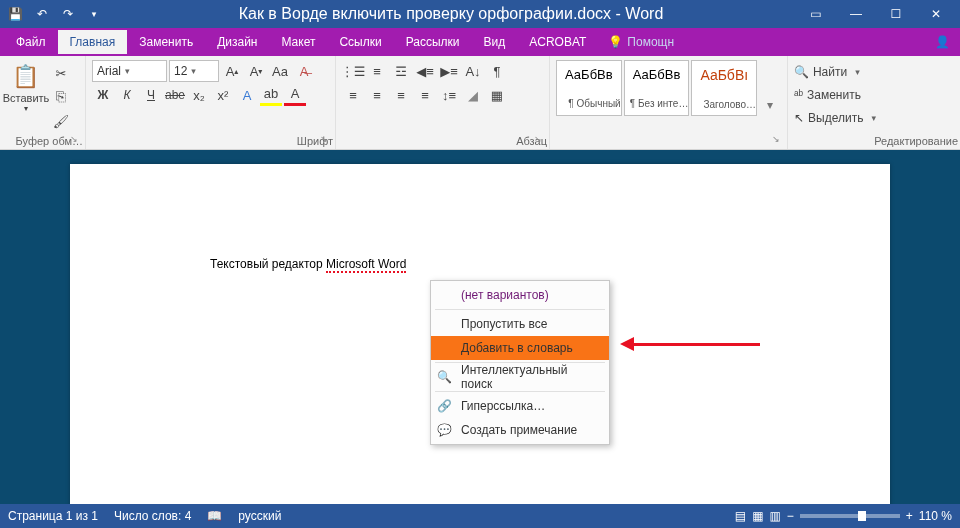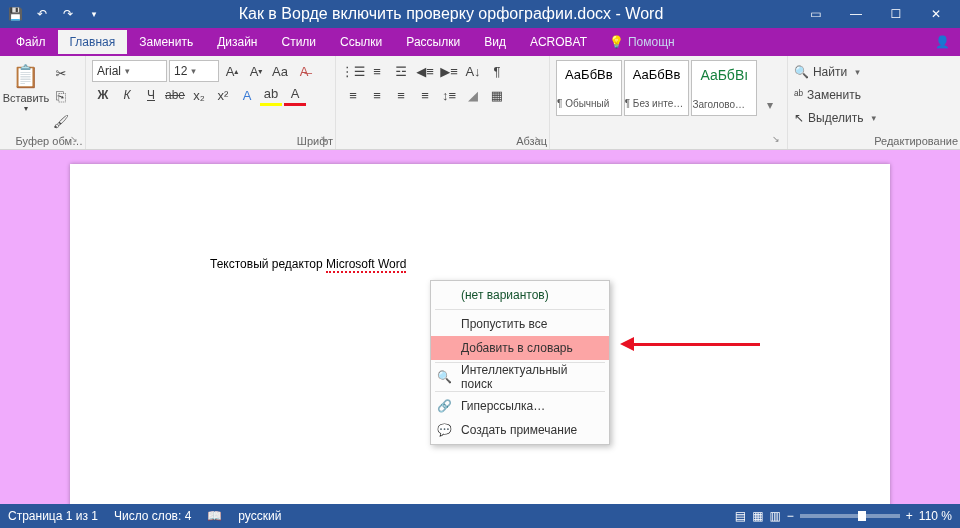--- a/index.html
+++ b/index.html
@@ -21,29 +21,29 @@
 .group-label{position:absolute;bottom:2px;left:0;right:2px;text-align:right;color:#666;font-size:11px}
 .group-body{display:flex;gap:4px;flex:1}
 .vstack{display:flex;flex-direction:column;align-items:center;justify-content:flex-start;padding-top:4px}
 .btn-lg{width:40px;text-align:center;color:#444}
 .rows{display:flex;flex-direction:column;gap:2px}
 .row{display:flex;align-items:center;gap:2px}
 .combo{height:22px;border:1px solid #c0c0c0;background:#fff;display:flex;align-items:center;padding:0 4px;font-size:12px;color:#333}
 .dd{color:#666;margin-left:4px;font-size:9px}
 .rb{width:22px;height:22px;display:flex;align-items:center;justify-content:center;color:#444;font-size:13px}
 .style-box{width:66px;height:56px;border:1px solid #c0c0c0;background:#fff;display:flex;flex-direction:column;align-items:center;justify-content:center;font-size:11px}
-.style-name{font-size:10px;color:#555;margin-top:16px;white-space:nowrap;overflow:hidden;width:100%;text-align:left}
-.doc-area{flex:1;background:#f0abfc;overflow:hidden;position:relative;display:flex;justify-content:center}
+.style-name{font-size:10px;color:#555;margin-top:16px;white-space:nowrap;overflow:hidden;width:100%;text-align:right}
+.doc-area{flex:1;background:#0c4a6e;overflow:hidden;position:relative;display:flex;justify-content:center}
 .page{width:820px;background:#fff;margin-top:14px;box-shadow:0 0 4px rgba(0,0,0,.3);padding:90px 140px 0 140px;position:relative;min-height:400px}
 .doc-text{font-family:Arial;font-size:16px;color:#000}
 .squiggle{border-bottom:2px dotted #e81123}
 .ctx{position:absolute;left:430px;top:280px;width:180px;background:#fcfcfc;border:1px solid #c8c8c8;box-shadow:2px 2px 6px rgba(0,0,0,.25);padding:2px 0}
 .ctx-item{height:24px;display:flex;align-items:center;padding:0 10px 0 30px;font-size:12px;color:#333;position:relative}
-.ctx-item.disabled{color:#14532d}
-.ctx-item.hover{background:#fca5a5}
+.ctx-item.disabled{color:#701a75}
+.ctx-item.hover{background:#f97316}
 .ctx-sep{height:1px;background:#e0e0e0;margin:2px 4px}
 .ctx-icon{position:absolute;left:6px;width:16px;text-align:center;color:#2b579a;font-size:12px}
 .arrow{position:absolute;left:620px;top:337px;width:140px;height:14px}
 .arrow-line{position:absolute;top:6px;left:12px;right:0;height:3px;background:#e81123}
 .arrow-head{position:absolute;left:0;top:0;width:0;height:0;border-top:7px solid transparent;border-bottom:7px solid transparent;border-right:14px solid #e81123}
 .statusbar{height:24px;background:#2b579a;color:#fff;display:flex;align-items:center;padding:0 8px;font-size:12px}
 .sb-item{margin-right:16px}
 .sb-right{margin-left:auto;display:flex;align-items:center;gap:6px}
 .zoom-track{width:100px;height:4px;background:rgba(255,255,255,.4);position:relative}
 .zoom-thumb{position:absolute;top:-3px;left:58px;width:8px;height:10px;background:#fff}
@@ -69,21 +69,21 @@
     <div class="wc">☐</div>
     <div class="wc">✕</div>
   </div>
 </div>
 
 <div class="tabs">
   <div class="tab file">Файл</div>
   <div class="tab active">Главная</div>
   <div class="tab">Заменить</div>
   <div class="tab">Дизайн</div>
-  <div class="tab">Стили</div>
+  <div class="tab">Макет</div>
   <div class="tab">Ссылки</div>
   <div class="tab">Рассылки</div>
   <div class="tab">Вид</div>
   <div class="tab">ACROBAT</div>
   <div class="tell">
       <span style="margin-right:4px">💡</span>
       <span>Помощн</span>
     </div>
   <div class="tabs-right">👤</div>
 </div>
@@ -176,21 +176,21 @@
     <div class="group-body" style="gap:2px">
       <div class="style-box">
         <div style="font-size:13px">АаБбВв</div>
         <div class="style-name">¶ Обычный</div>
       </div>
       <div class="style-box">
         <div style="font-size:13px">АаБбВв</div>
         <div class="style-name">¶ Без инте…</div>
       </div>
       <div class="style-box">
-        <div style="font-size:14px;color:#15803d">АаБбВı</div>
+        <div style="font-size:14px;color:#c2410c">АаБбВı</div>
         <div class="style-name">Заголово…</div>
       </div>
       <div class="corner">▾</div>
     </div>
     <div class="dlaunch">↘</div>
   </div>
 
   <div class="group" style="flex:1;border-right:none">
     <div class="rows" style="padding-top:2px;gap:3px">
       <div class="edit-link">

